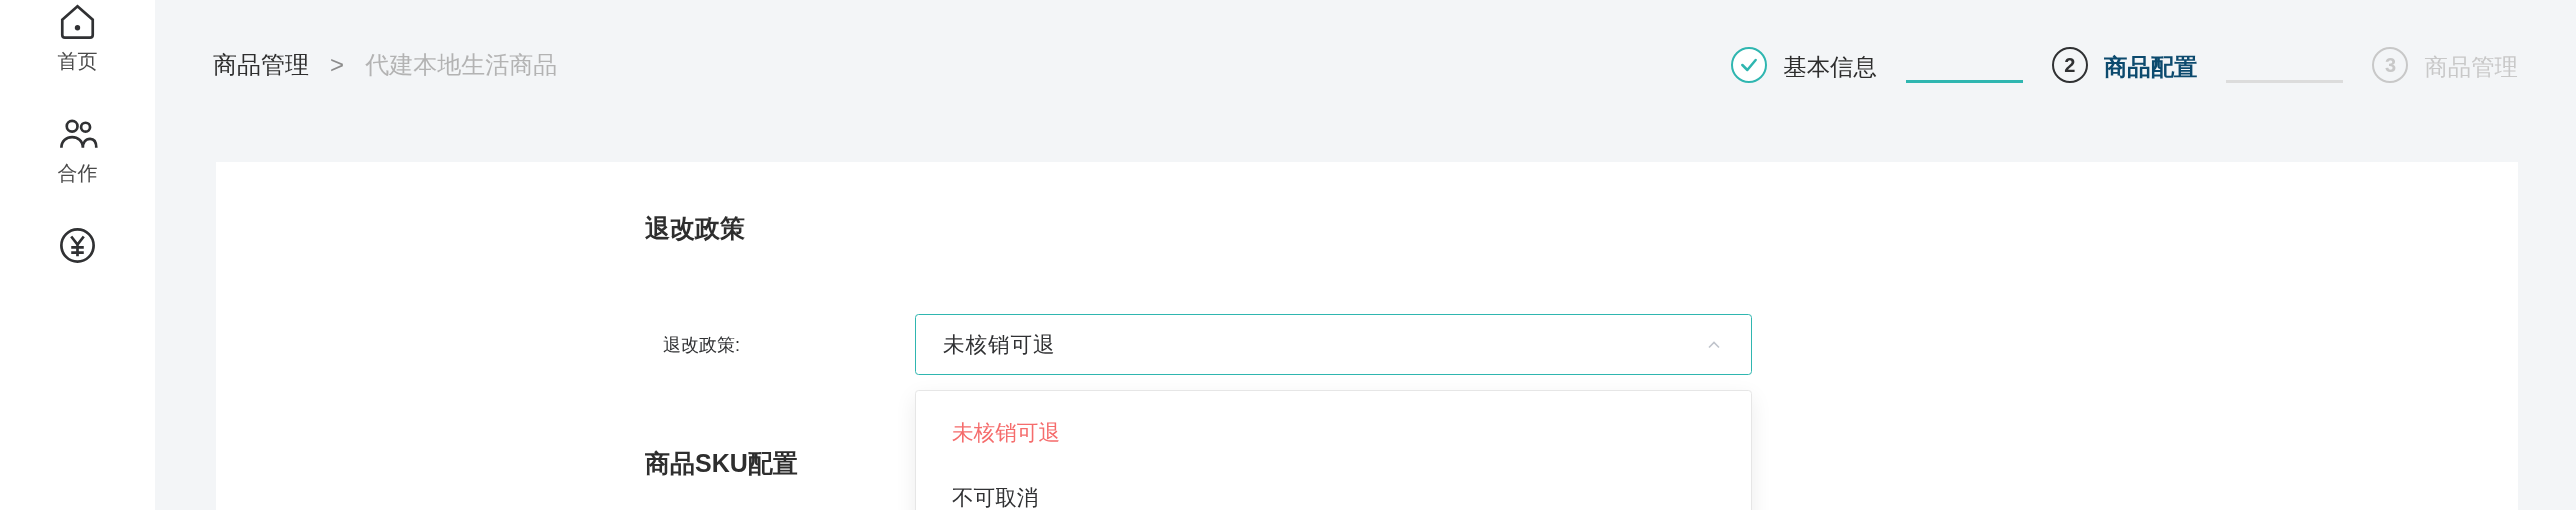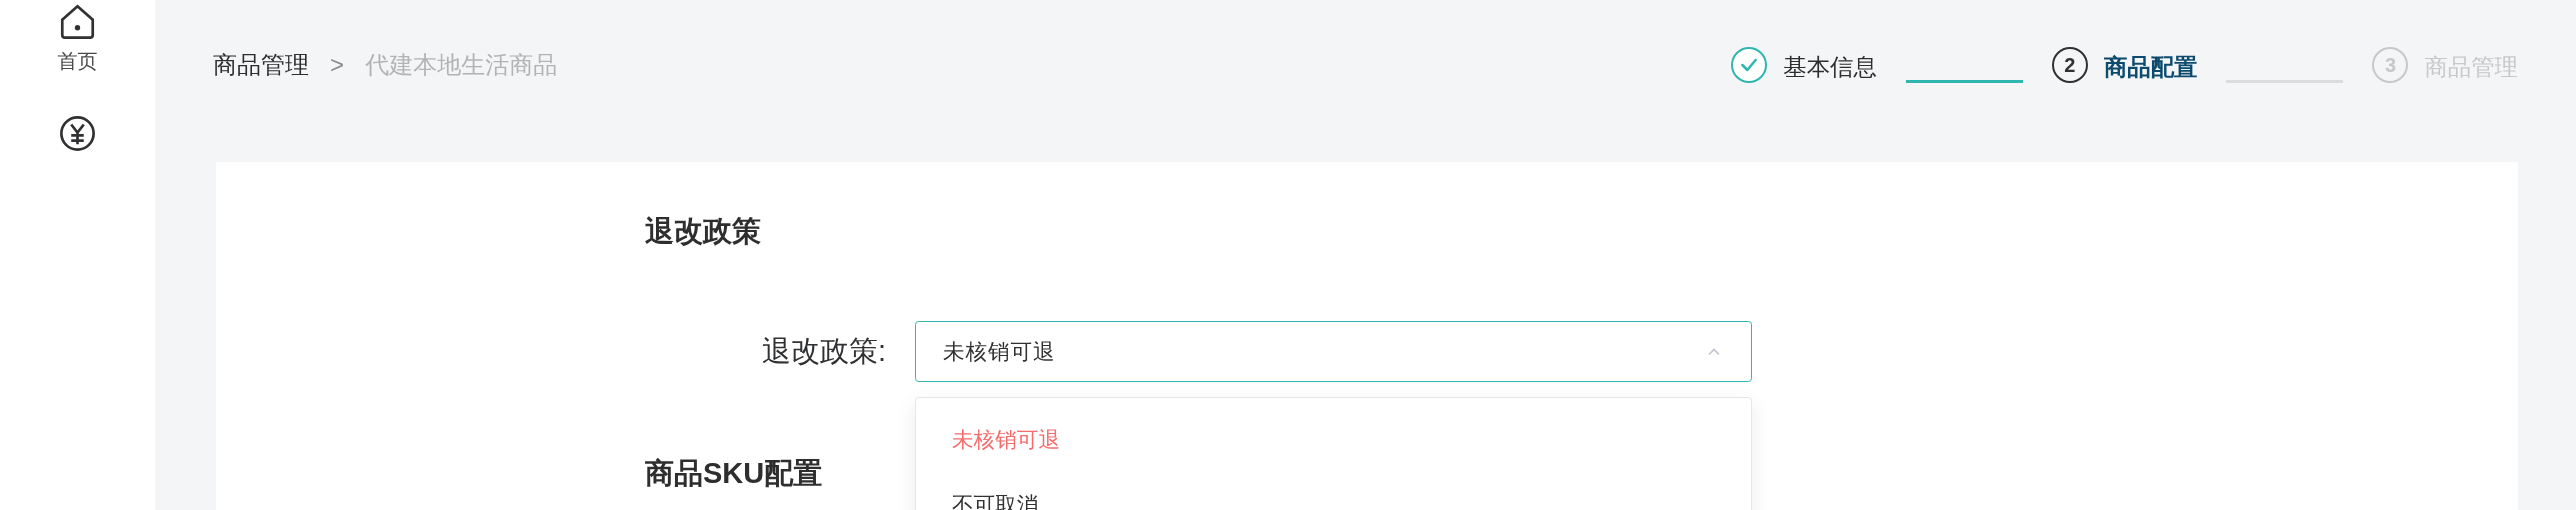--- a/index.html
+++ b/index.html
@@ -23,42 +23,50 @@
     .step.done   .circle { border-color:#2fb6b0; color:#2fb6b0; background:#fff; }
     .step.done   .title  { color:#2e2e2e; }
     .step.done   .line   { background:#2fb6b0; }
     .step.active .circle { border-color:#303133; color:#303133; }
     .step.active .title  { color:#0c4a6e; font-weight:600; }
     .step.todo   .circle { border-color:#c8c8c8; color:#c8c8c8; }
     .step.todo   .title  { color:#c8c8c8; }
     .step.todo-line      { background:#dcdcdc; }
     
     .card { position:absolute; left:216px; top:162px; right:58px; bottom:0; background:#ffffff; padding:50px 0 0 447px; }
-    .section-title { font-size:29px; font-weight:600; color:#2e2e2e; margin-bottom:69px; position:relative; left:-18px; }
+    .section-title { font-size:25px; font-weight:600; color:#2e2e2e; margin-bottom:69px; position:relative; left:-18px; }
     .form-row { display:flex; align-items:center; margin-bottom:72px; }
-    .form-label { width:252px; text-align:right; font-size:29px; color:#303133; padding-right:29px; }
+    .form-label { width:252px; font-size:18px; color:#303133; padding-right:29px; }
     .select { position:relative; width:837px; }
     .select-box { height:61px; border:1.8px solid #2fb6b0; border-radius:3.6px; background:#fff; display:flex; align-items:center; justify-content:space-between; padding:0 27px; cursor:pointer; transition:box-shadow .15s; }
     .select-box .value { font-size:21.6px; color:#303133; letter-spacing:0.9px; }
     .chevron { width:20px; height:20px; display:block; }
     .dropdown { position:absolute; left:0; top:76px; width:100%; background:#fff; border:0.9px solid #e6e6e6; border-radius:3.6px; box-shadow:0 7.2px 21.6px rgba(0,0,0,.08); padding:9px 0; }
     .option { height:65px; display:flex; align-items:center; padding:0 36px; font-size:21.6px; color:#303133; cursor:pointer; }
     .option.selected { color:#f56c6c; }
     .section-title.sku { margin-top:54px; }
   </style>
 </head>
 <body>
 
 <nav class="sidebar">
   <div class="side-item">
     <svg class="ico" viewBox="0 0 48 48" fill="none" stroke="#303133" stroke-width="3">
       <path d="M7 22 24 7l17 15v17a3 3 0 0 1-3 3H10a3 3 0 0 1-3-3Z"></path>
         <circle cx="24" cy="31" r="3" fill="#303133" stroke="none"></circle>
     </svg>
     <span class="side-label">首页</span>
+  </div>
+  <div class="side-item">
+    <svg class="ico" viewBox="0 0 48 48" fill="none" stroke="#303133" stroke-width="3">
+      <circle cx="18" cy="16" r="6"></circle>
+        <circle cx="33" cy="17" r="5"></circle>
+      <path d="M6 40c0-8 6-12 12-12s12 4 12 12M30 40c0-6 3-10 8-10s7 4 7 10"></path>
+    </svg>
+    <span class="side-label">合作</span>
   </div>
   <div class="side-item">
     <svg class="ico" viewBox="0 0 48 48" fill="none" stroke="#303133" stroke-width="3">
       <circle cx="24" cy="24" r="18"></circle>
         <path d="M17 14l7 9 7-9M24 23v13M17 26h14M17 32h14"></path>
     </svg>
 
   </div>
 </nav>
 

